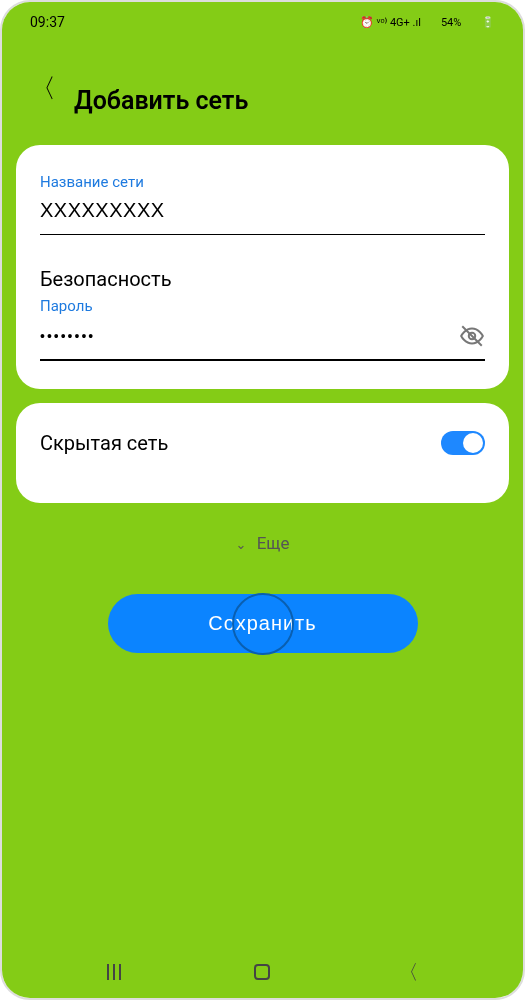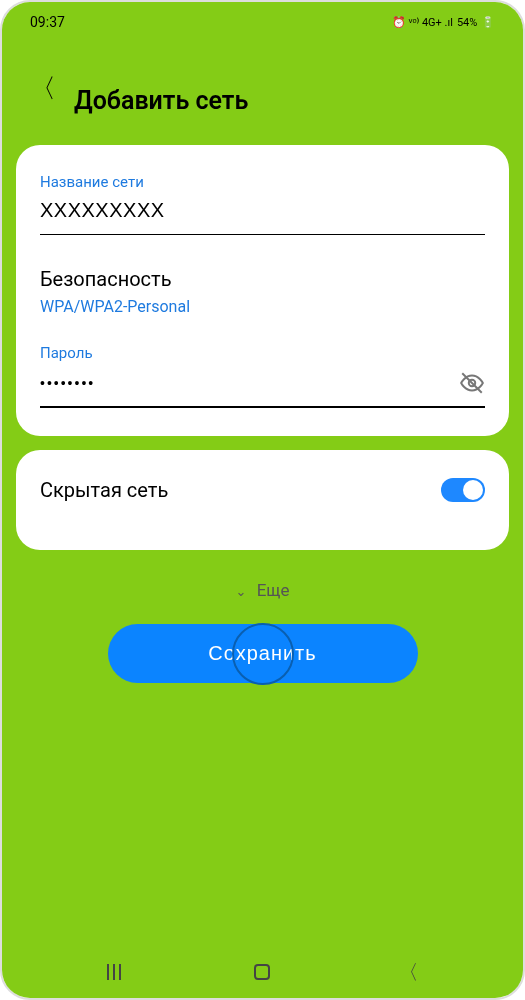--- a/index.html
+++ b/index.html
@@ -24,21 +24,21 @@
       height: 40px;
       display: flex;
       align-items: center;
       justify-content: space-between;
       padding: 0 28px;
       font-size: 14px;
       color: #000;
     }
     .status-right {
       display: flex;
-      gap: 4px;
+      gap: 20px;
       font-size: 11px;
     }
     .header {
       display: flex;
       align-items: center;
       padding: 20px 28px 30px;
       gap: 18px;
     }
     .back-icon {
       font-size: 26px;
@@ -140,21 +140,21 @@
     .more-row {
       text-align: center;
       padding: 16px 0 24px;
       color: #555;
       font-size: 17px;
     }
     .chev { font-size: 13px; margin-right: 6px; }
     .save-btn {
       display: block;
       width: 310px;
-      margin: 0 auto;
+      margin: 17px auto;
       background: #0b84ff;
       color: #fff;
       font-size: 20px;
       padding: 18px 0;
       border: none;
       border-radius: 30px;
       letter-spacing: 1px;
       position: relative;
     }
     .save-btn::before {
@@ -202,21 +202,20 @@
     <span class="page-title">Добавить сеть</span>
   </div>
 
   <div class="card">
     <div class="field-label">Название сети</div>
     <div class="input-row">
       <input class="input-value" value="XXXXXXXXX" style="">
     </div>
 
     <div class="section-label">Безопасность</div>
-    <div class="section-value">WPA/WPA2-Personal</div>
 
     <div class="field-label">Пароль</div>
     <div class="pw-row">
       <input class="pw-value" value="••••••••" style="">
       <span class="eye-icon">
         <svg width="26" height="26" viewBox="0 0 24 24" fill="none" stroke="#777" stroke-width="1.8">
           <path d="M2 12s3.5-7 10-7 10 7 10 7-3.5 7-10 7S2 12 2 12z"></path>
           <circle cx="12" cy="12" r="3"></circle>
           <line x1="3" y1="3" x2="21" y2="21"></line>
         </svg>

